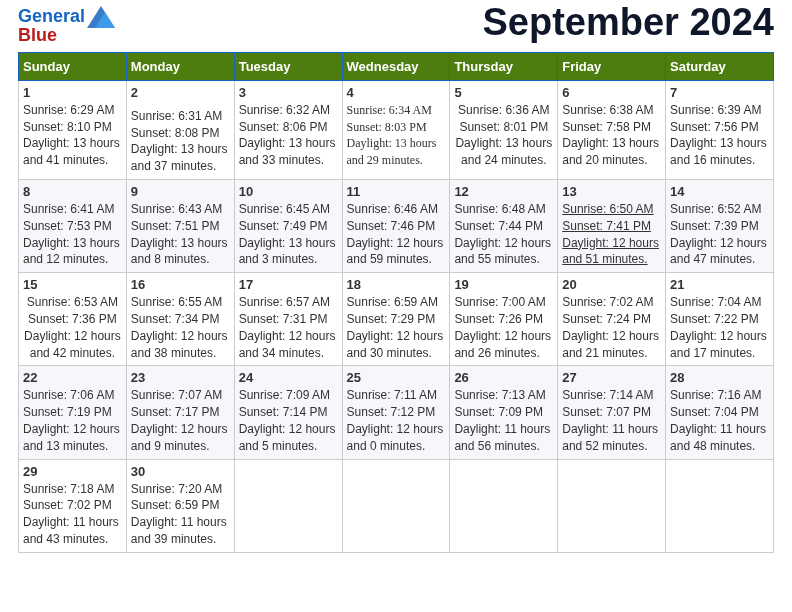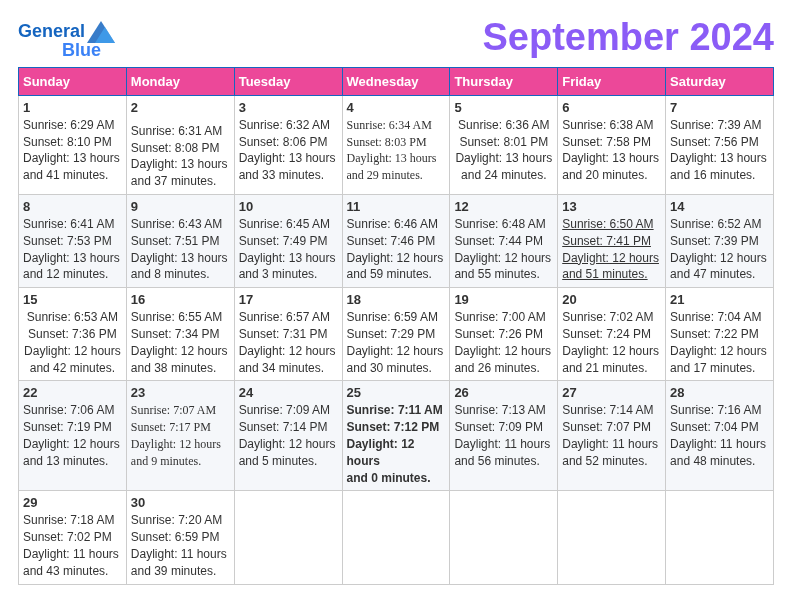--- a/index.html
+++ b/index.html
@@ -6,21 +6,21 @@
     body {
       font-family: Arial, sans-serif;
       background: #fff;
       width: 792px;
       height: 612px;
       overflow: hidden;
     }
     .page {
       width: 792px;
       min-height: 612px;
-      padding: 17px 18px 10px 18px;
+      padding: 2px 18px 10px 18px;
       background: #fff;
     }
     .header-row {
       display: flex;
       align-items: flex-start;
       justify-content: space-between;
       margin-bottom: 6px;
     }
     .logo {
       display: flex;
@@ -40,36 +40,36 @@
       width: 28px;
       height: 22px;
       margin-left: 2px;
     }
     .title-block {
       text-align: right;
     }
     .month-title {
       font-size: 38px;
       font-weight: bold;
-      color: #8b5cf6;
+      color: #0f172a;
       line-height: 1.1;
     }
     .location {
       font-size: 16px;
       color: #555;
       margin-top: 2px;
     }
     table {
       width: 100%;
       border-collapse: collapse;
       margin-top: 6px;
       table-layout: fixed;
     }
     thead tr th {
-      background: #ec4899;
+      background: #4d7c0f;
       color: #fff;
       font-size: 13px;
       font-weight: bold;
       padding: 6px 4px;
       text-align: left;
       border: 1px solid #1565c0;
     }
     tbody tr td {
       vertical-align: top;
       border: 1px solid #ccc;
@@ -106,21 +106,21 @@
       <div>
         <div style="display:flex;align-items:center;">
           <span class="logo-text">
             <span>General</span>
           </span>
           <svg class="logo-icon" viewBox="0 0 28 22" xmlns="http://www.w3.org/2000/svg">
             <polygon points="0,22 14,0 28,22" fill="#1565c0" opacity="0.85"></polygon>
             <polygon points="8,22 18,6 28,22" fill="#42a5f5" opacity="0.7"></polygon>
           </svg>
         </div>
-        <div class="logo-text" style="color:#3b82f6;margin-top:-2px;margin-left:44px;">Blue</div>
+        <div class="logo-text" style="color:#b91c1c;margin-top:-2px;">Blue</div>
       </div>
     </div>
     <div class="title-block">
       <div class="month-title">September 2024</div>
     </div>
   </div>
 
   <table>
     <thead>
       <tr>
@@ -172,21 +172,21 @@
           </td>
           <td>
             <span class="day-num">6</span>
             <div class="cell-text" style="white-space: pre-line;">Sunrise: 6:38 AM
 Sunset: 7:58 PM
 Daylight: 13 hours
 and 20 minutes.</div>
           </td>
           <td>
             <span class="day-num">7</span>
-            <div class="cell-text" style="white-space: pre-line;">Sunrise: 7:39 AM
+            <div class="cell-text" style="white-space: pre-line;">Sunrise: 6:39 AM
 Sunset: 7:56 PM
 Daylight: 13 hours
 and 16 minutes.</div>
           </td>
         </tr>
         <tr>
           <td>
             <span class="day-num">8</span>
             <div class="cell-text" style="white-space: pre-line;">Sunrise: 6:41 AM
 Sunset: 7:53 PM
@@ -290,35 +290,35 @@
         <tr>
           <td>
             <span class="day-num">22</span>
             <div class="cell-text" style="white-space: pre-line;">Sunrise: 7:06 AM
 Sunset: 7:19 PM
 Daylight: 12 hours
 and 13 minutes.</div>
           </td>
           <td>
             <span class="day-num">23</span>
-            <div class="cell-text" style="white-space: pre-line; font-family: Liberation Serif, serif;">Sunrise: 7:07 AM
+            <div class="cell-text" style="white-space: pre-line;">Sunrise: 7:07 AM
 Sunset: 7:17 PM
 Daylight: 12 hours
 and 9 minutes.</div>
           </td>
           <td>
             <span class="day-num">24</span>
             <div class="cell-text" style="white-space: pre-line;">Sunrise: 7:09 AM
 Sunset: 7:14 PM
 Daylight: 12 hours
 and 5 minutes.</div>
           </td>
           <td>
             <span class="day-num">25</span>
-            <div class="cell-text" style="white-space: pre-line; font-weight: bold;">Sunrise: 7:11 AM
+            <div class="cell-text" style="white-space: pre-line;">Sunrise: 7:11 AM
 Sunset: 7:12 PM
 Daylight: 12 hours
 and 0 minutes.</div>
           </td>
           <td>
             <span class="day-num">26</span>
             <div class="cell-text" style="white-space: pre-line;">Sunrise: 7:13 AM
 Sunset: 7:09 PM
 Daylight: 11 hours
 and 56 minutes.</div>

